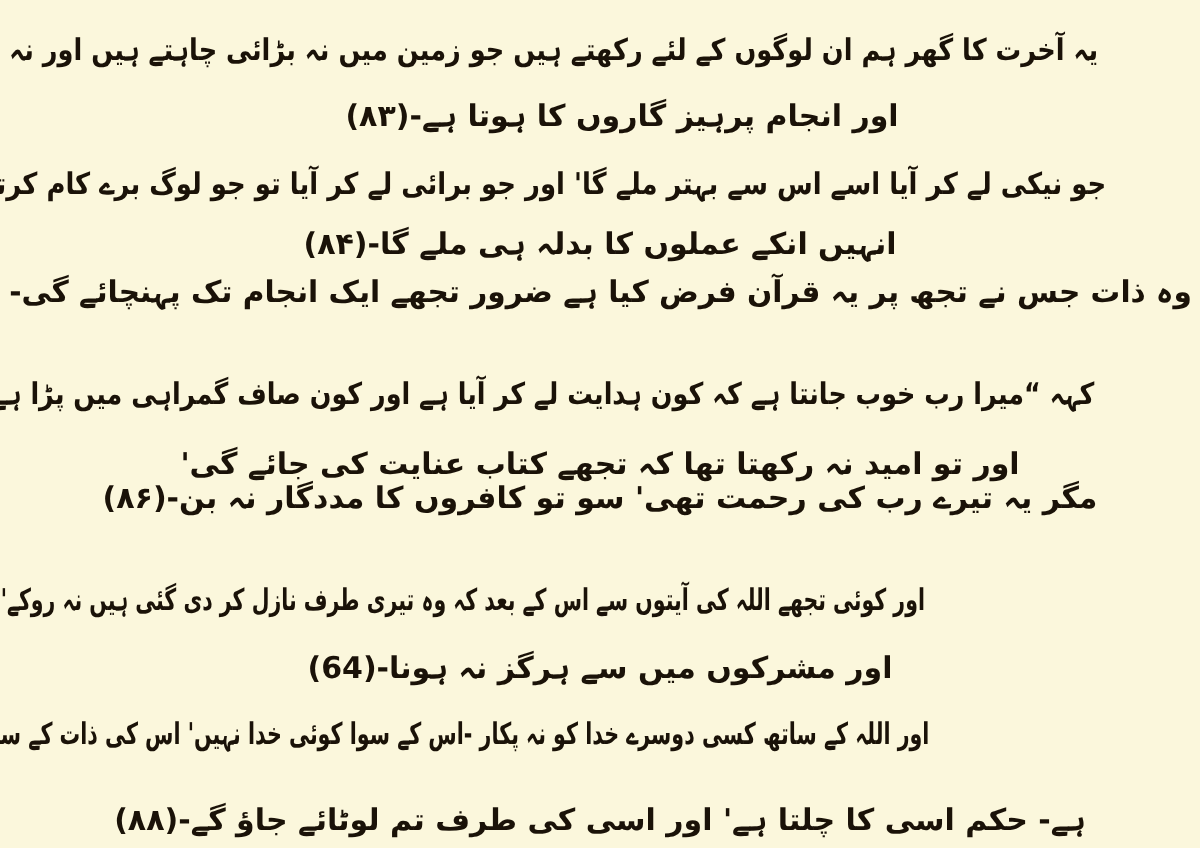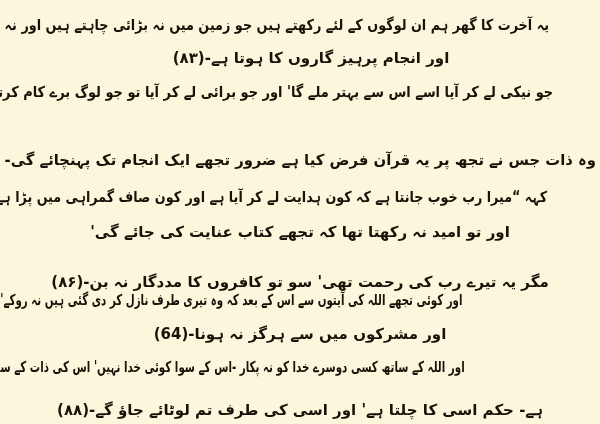--- a/index.html
+++ b/index.html
@@ -28,36 +28,37 @@
   }
   .line > span {
     display: inline-block;
     transform-origin: 50% 50%;
   }
   
   .l0  { top: 12px; }
   .l1  { top: 45px; margin-left: 11px; }
   .l2  { top: 79px; }
   .l3  { top: 109px; }
-  .l4  { top: 147px; text-align: center; }
+  .l4  { top: 133px; text-align: center; }
   .l5  { top: 184px; }
   .l6  { top: 219px; text-decoration: underline; }
-  .l7  { top: 269px; }
+  .l7  { top: 236px; }
   .l8  { top: 287px; }
   .l9  { top: 321px; }
   .l10 { top: 354px; }
   .l11 { top: 387px; margin-top: 10px; }
 </style>
 </head>
 <body style="background: rgb(251, 247, 220);">
 
 <div class="page" style="color: rgb(26, 18, 8);">
   <div class="line l0"><span style="transform: scaleX(0.854);">یہ آخرت کا گھر ہم ان لوگوں کے لئے رکھتے ہیں جو زمین میں نہ بڑائی چاہتے ہیں اور نہ فساد -</span></div>
   <div class="line l1"><span>اور انجام پرہیز گاروں کا ہوتا ہے-(۸۳)</span></div>
   <div class="line l2"><span style="transform: scaleX(0.864);">جو نیکی لے کر آیا اسے اس سے بہتر ملے گا' اور جو برائی لے کر آیا تو جو لوگ برے کام کرتے ہیں</span></div>
+  <div class="line l3"><span>انہیں انکے عملوں کا بدلہ ہی ملے گا-(۸۴)</span></div>
   <div class="line l4"><span style="transform: scaleX(0.988);">وہ ذات جس نے تجھ پر یہ قرآن فرض کیا ہے ضرور تجھے ایک انجام تک پہنچائے گی-</span></div>
   <div class="line l5"><span style="transform: scaleX(0.848);">کہہ “میرا رب خوب جانتا ہے کہ کون ہدایت لے کر آیا ہے اور کون صاف گمراہی میں پڑا ہے”-(۸۵)</span></div>
   <div class="line l6"><span>اور تو امید نہ رکھتا تھا کہ تجھے کتاب عنایت کی جائے گی'</span></div>
   <div class="line l7"><span>مگر یہ تیرے رب کی رحمت تھی' سو تو کافروں کا مددگار نہ بن-(۸۶)</span></div>
   <div class="line l8"><span style="transform: scaleX(0.683);">اور کوئی تجھے اللہ کی آیتوں سے اس کے بعد کہ وہ تیری طرف نازل کر دی گئی ہیں نہ روکے' اور اپنے رب کی طرف بلا'</span></div>
   <div class="line l9"><span>اور مشرکوں میں سے ہرگز نہ ہونا-(64)</span></div>
   <div class="line l10"><span style="transform: scaleX(0.687);">اور اللہ کے ساتھ کسی دوسرے خدا کو نہ پکار -اس کے سوا کوئی خدا نہیں' اس کی ذات کے سوا ہر شے ہلاک ہونے والی</span></div>
   <div class="line l11"><span>ہے- حکم اسی کا چلتا ہے' اور اسی کی طرف تم لوٹائے جاؤ گے-(۸۸)</span></div>
 </div>
 

